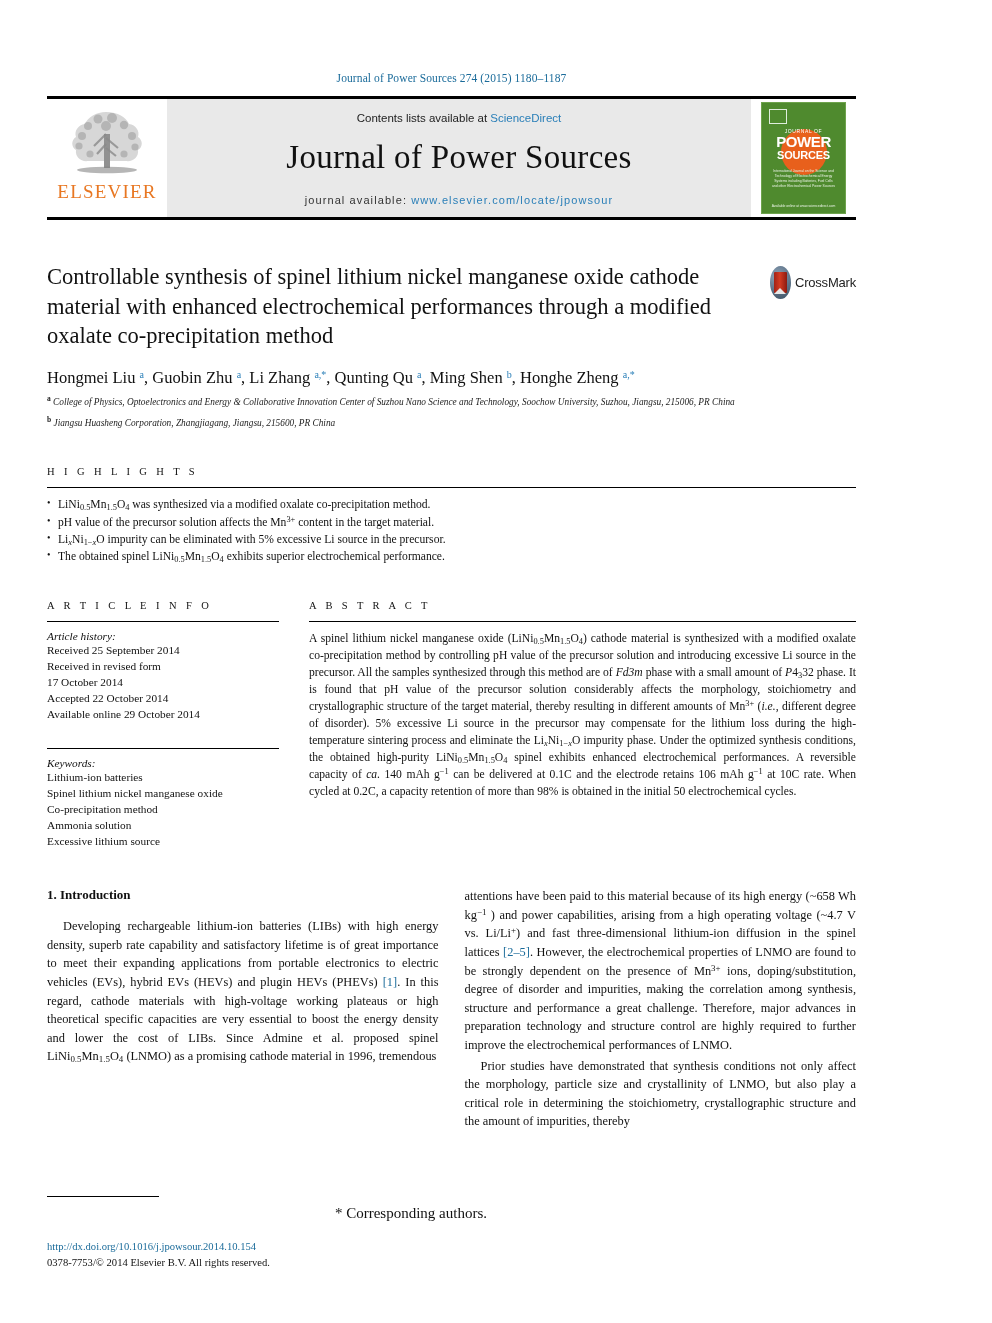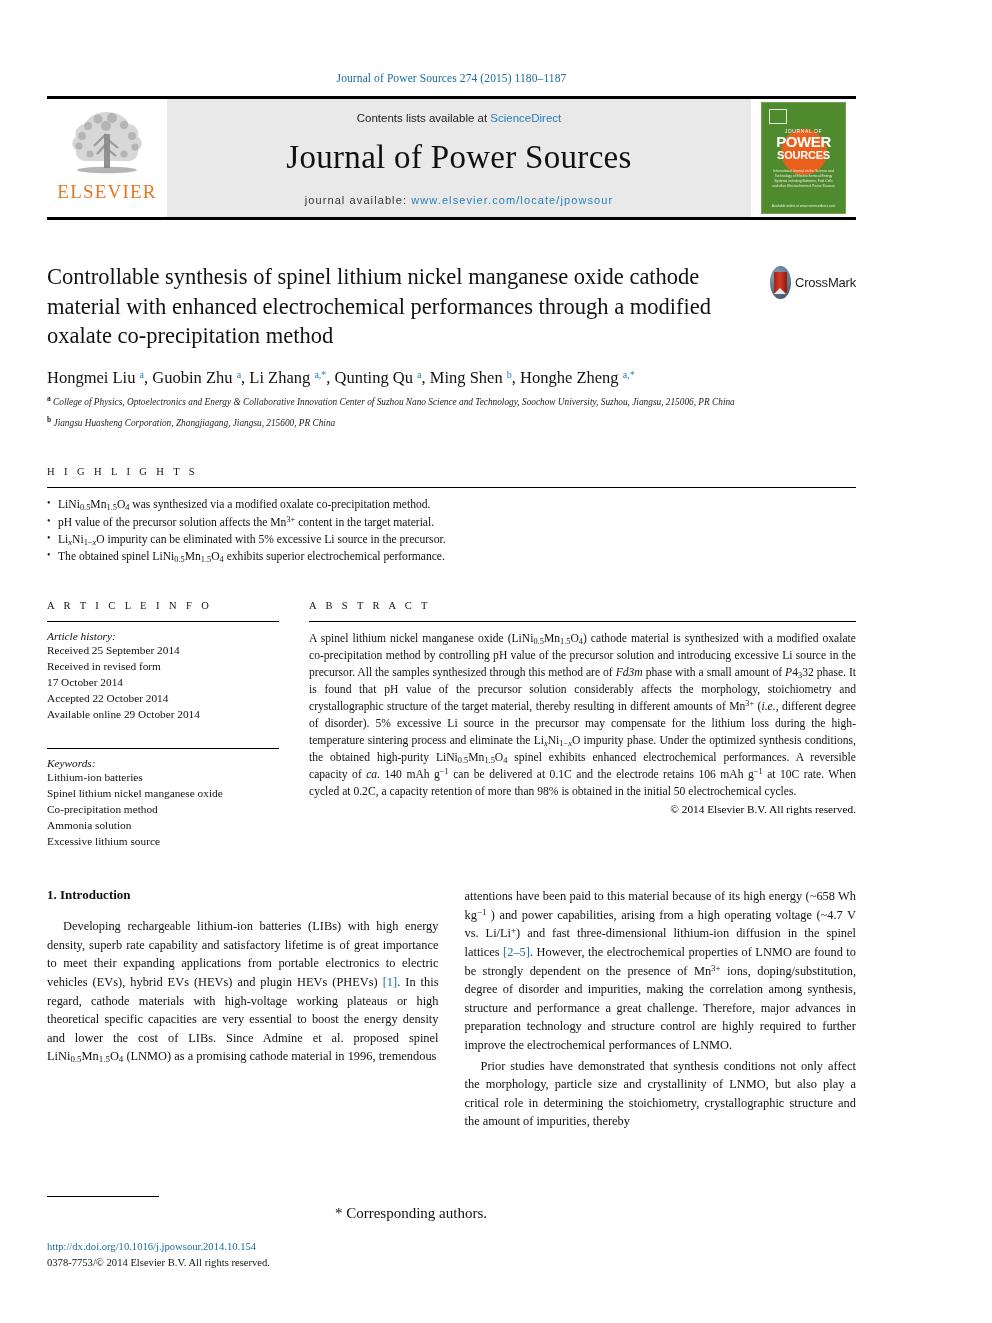--- a/index.html
+++ b/index.html
@@ -503,21 +503,20 @@
         <div class="info-line">Co-precipitation method</div>
         <div class="info-line">Ammonia solution</div>
         <div class="info-line">Excessive lithium source</div>
       </div>
     </div>
 
     <div class="abs-col">
       <div class="section-head">A B S T R A C T</div>
       <div class="col-rule"></div>
       <div class="abstract-body">A spinel lithium nickel manganese oxide (LiNi<sub>0.5</sub>Mn<sub>1.5</sub>O<sub>4</sub>) cathode material is synthesized with a modified oxalate co-precipitation method by controlling pH value of the precursor solution and introducing excessive Li source in the precursor. All the samples synthesized through this method are of <span class="it">Fd3m</span> phase with a small amount of <span class="it">P</span>4<sub>3</sub>32 phase. It is found that pH value of the precursor solution considerably affects the morphology, stoichiometry and crystallographic structure of the target material, thereby resulting in different amounts of Mn<sup>3+</sup> (<span class="it">i.e.</span>, different degree of disorder). 5% excessive Li source in the precursor may compensate for the lithium loss during the high-temperature sintering process and eliminate the Li<sub><span class="it">x</span></sub>Ni<sub>1−<span class="it">x</span></sub>O impurity phase. Under the optimized synthesis conditions, the obtained high-purity LiNi<sub>0.5</sub>Mn<sub>1.5</sub>O<sub>4</sub> spinel exhibits enhanced electrochemical performances. A reversible capacity of <span class="it">ca.</span> 140 mAh g<sup>−1</sup> can be delivered at 0.1C and the electrode retains 106 mAh g<sup>−1</sup> at 10C rate. When cycled at 0.2C, a capacity retention of more than 98% is obtained in the initial 50 electrochemical cycles.</div>
-      <div class="copyright-line">© 2014 Elsevier B.V. All rights reserved.</div>
     </div>
   </div>
 
   <div class="body-columns">
     <div class="bcol">
       <div class="sec-title">1.  Introduction</div>
       <p class="para">Developing rechargeable lithium-ion batteries (LIBs) with high energy density, superb rate capability and satisfactory lifetime is of great importance to meet their expanding applications from portable electronics to electric vehicles (EVs), hybrid EVs (HEVs) and plugin HEVs (PHEVs) <span class="ref">[1]</span>. In this regard, cathode materials with high-voltage working plateaus or high theoretical specific capacities are very essential to boost the energy density and lower the cost of LIBs. Since Admine et al. proposed spinel LiNi<sub>0.5</sub>Mn<sub>1.5</sub>O<sub>4</sub> (LNMO) as a promising cathode material in 1996, tremendous</p>
     </div>
     <div class="bcol">
       <p class="para noindent">attentions have been paid to this material because of its high energy (~658 Wh kg<sup>−1</sup> ) and power capabilities, arising from a high operating voltage (~4.7 V vs. Li/Li<sup>+</sup>) and fast three-dimensional lithium-ion diffusion in the spinel lattices <span class="ref">[2–5]</span>. However, the electrochemical properties of LNMO are found to be strongly dependent on the presence of Mn<sup>3+</sup> ions, doping/substitution, degree of disorder and impurities, making the correlation among synthesis, structure and performance a great challenge. Therefore, major advances in preparation technology and structure control are highly required to further improve the electrochemical performances of LNMO.</p>

